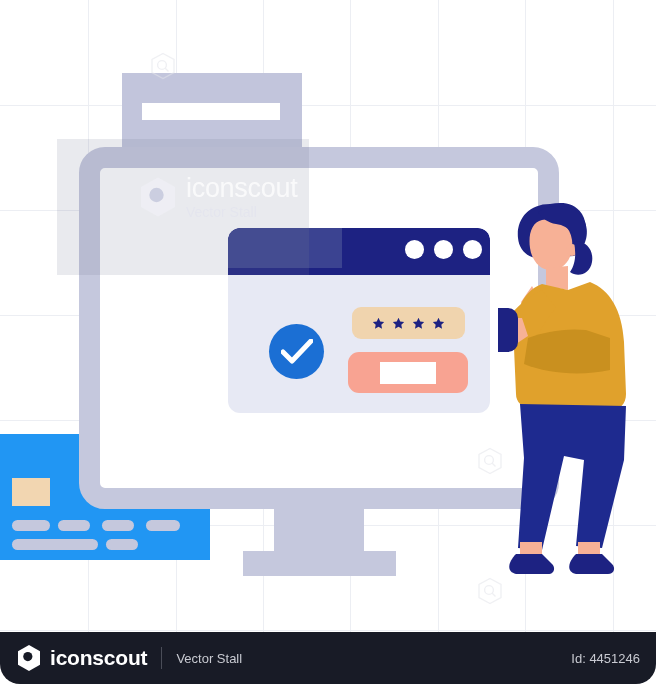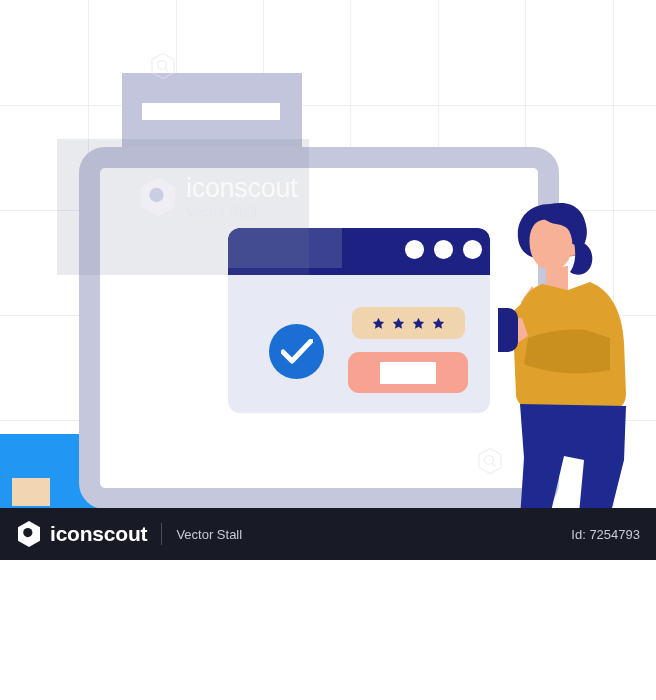--- a/index.html
+++ b/index.html
@@ -4,23 +4,24 @@
 <style>
   * { box-sizing: border-box; margin: 0; padding: 0; }
   html, body {
     width: 656px; height: 700px;
     background: #ffffff;
     font-family: "Liberation Sans", sans-serif;
     overflow: hidden;
   }
   #stage {
     position: relative;
-    width: 656px; height: 560px;
+    width: 656px; height: 684px;
     background: #ffffff;
     overflow: hidden;
+    border-radius: 20px;
   }
 
   
   #grid {
     position: absolute; left: 0; top: 0;
     width: 656px; height: 648px;
     pointer-events: none;
   }
   .gl-v { position: absolute; top: 0; bottom: 0; width: 1px; background: #eceef3; }
   .gl-h { position: absolute; left: 0; right: 0; height: 1px; background: #eceef3; }
@@ -312,16 +313,16 @@
     <div class="logo-wrap">
       <svg width="26" height="28" viewBox="0 0 26 28">
         <path d="M13 1 L24 7.2 L24 20.8 L13 27 L2 20.8 L2 7.2 Z" fill="#ffffff"></path>
         <circle cx="11.8" cy="12.6" r="4.6" fill="#181b26"></circle>
         <path d="M15.2 16 L19.6 20.4 L17.3 22.7 L13 18.3 Z" fill="#ffffff"></path>
       </svg>
       <span class="brand">iconscout</span>
     </div>
     <div class="divider"></div>
     <span class="contrib">Vector Stall</span>
-    <span class="idtext">Id: 7254793</span>
+    <span class="idtext">Id: 4451246</span>
   </div>
 
 </div>
 
 </body></html>

